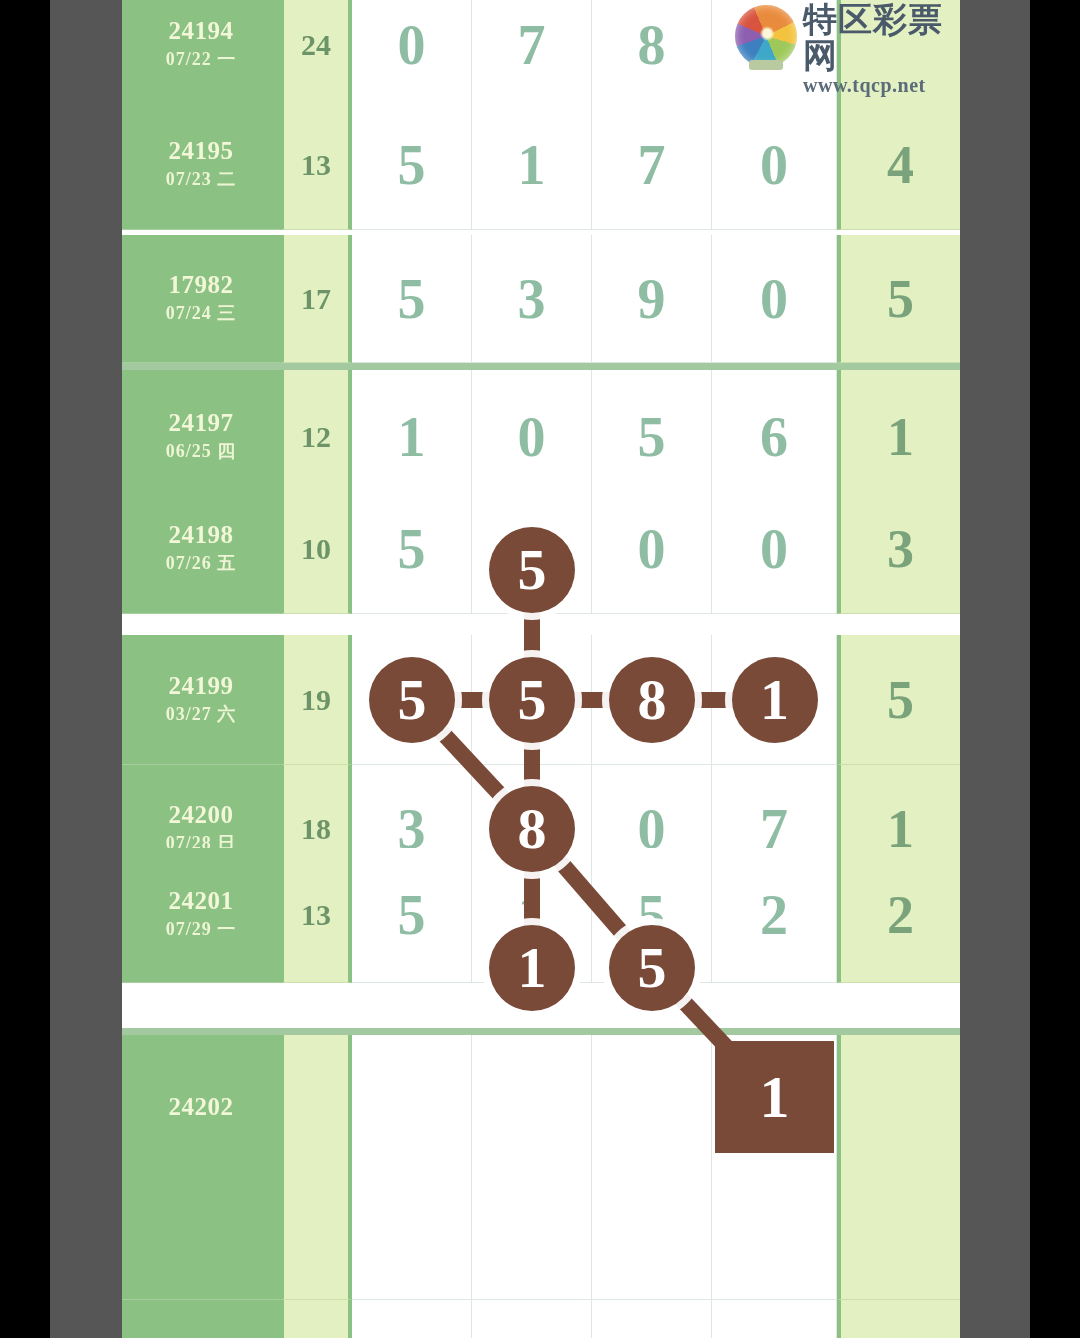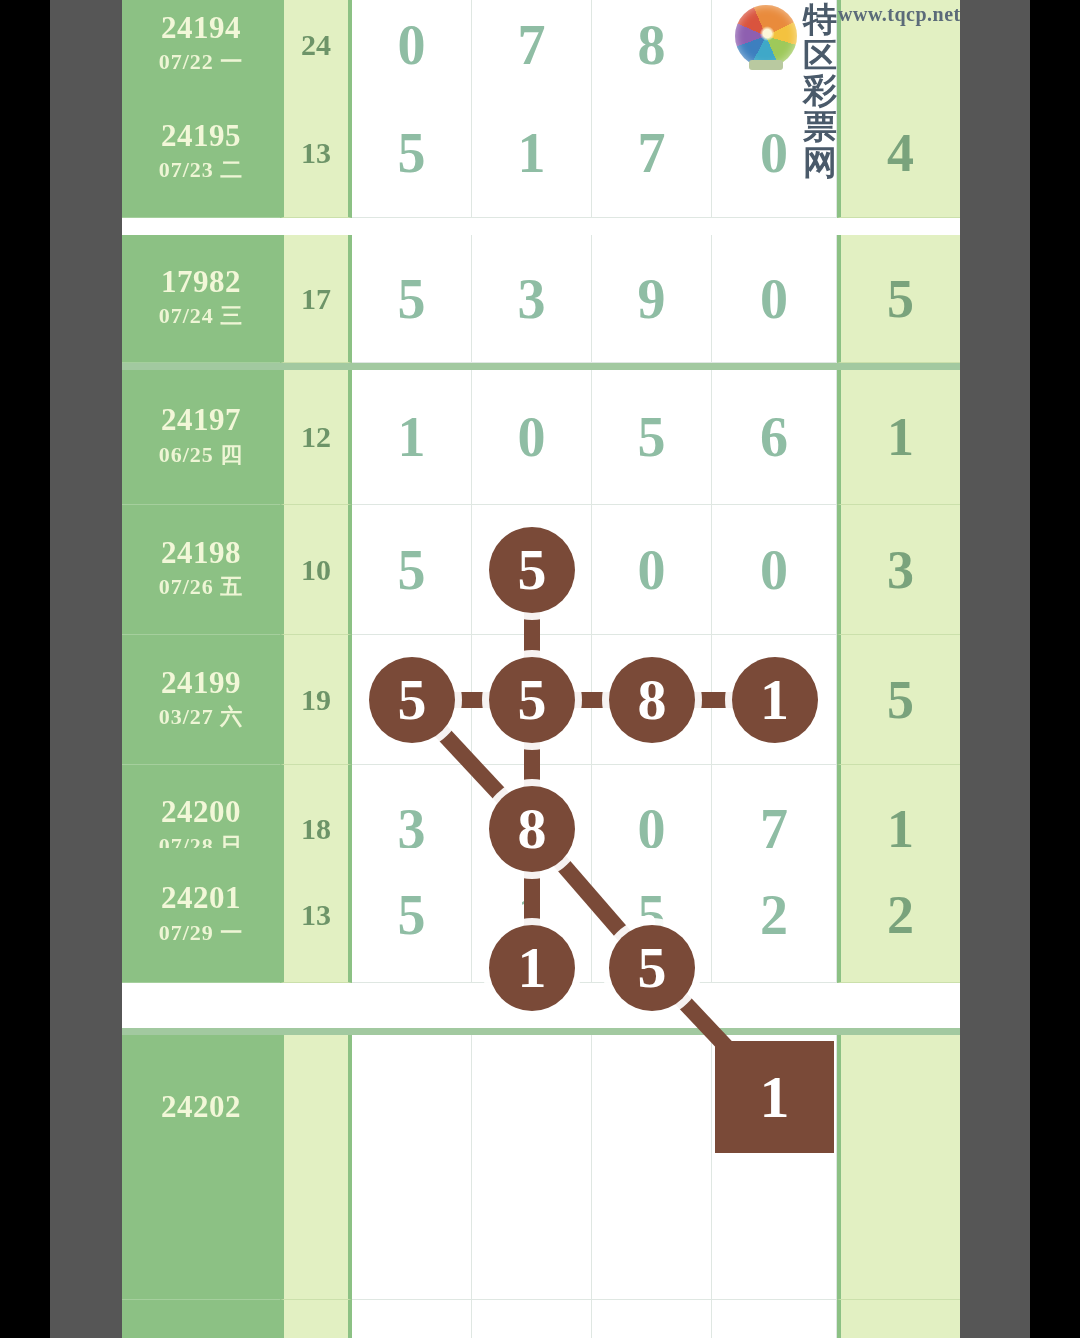--- a/index.html
+++ b/index.html
@@ -17,23 +17,23 @@
 
   .row{position:absolute;left:0;width:838px;box-sizing:border-box;}
 
   .cell{position:absolute;top:0;height:100%;box-sizing:border-box;
         display:flex;align-items:center;justify-content:center;}
 
   
   .c-issue{left:0;width:158px;background:#8cc184;
            border-bottom:1px solid #a5cf9d;
            flex-direction:column;}
-  .issue-no{color:#f2f7d8;font-size:31px;font-weight:bold;line-height:1.05;
+  .issue-no{color:#f2f7d8;font-size:25px;font-weight:bold;line-height:1.05;
             letter-spacing:.5px;text-align:right;}
-  .issue-date{color:#eef5d5;font-size:22px;font-weight:bold;line-height:1.3;
+  .issue-date{color:#eef5d5;font-size:18px;font-weight:bold;line-height:1.3;
               letter-spacing:1px;margin-top:4px;
               font-family:"Liberation Serif","DejaVu Serif",serif;}
   .c-issue.centeronly{justify-content:center;}
 
   
   .c-sum{left:158px;width:72px;background:#e2f0c2;
          border-left:4px solid #8cc184;border-right:4px solid #8cc184;
          border-bottom:1px solid #cbe0ab;
          color:#6d9468;font-size:30px;font-weight:bold;}
 
@@ -76,25 +76,25 @@
   .logo-orb{width:62px;height:62px;border-radius:50%;flex:0 0 auto;margin-top:3px;
             background:
               radial-gradient(circle at 52% 46%, #fdf6d8 0 9%, rgba(253,246,216,0) 16%),
               conic-gradient(from 20deg,
                  #e98b3c 0 12%, #f3c23f 12% 24%, #9ec95a 24% 38%,
                  #3fa8c8 38% 52%, #3d7fbf 52% 64%, #8e5fb0 64% 76%,
                  #d9543e 76% 88%, #e98b3c 88% 100%);
             box-shadow:inset 0 0 10px rgba(255,255,255,.55);}
   .logo-orb-base{position:absolute;left:14px;top:58px;width:34px;height:10px;
                  background:#b9c9a0;border-radius:3px;}
-  .logo-text{margin-left:6px;display:flex;flex-direction:row;}
+  .logo-text{margin-left:6px;display:flex;flex-direction:column;}
   .logo-cn{color:#4a5a6a;font-size:34px;font-weight:bold;letter-spacing:1px;
            line-height:1.05;font-family:"DejaVu Sans","Liberation Sans",sans-serif;}
   .logo-url{color:#5b6b79;font-size:20px;font-weight:bold;letter-spacing:.5px;
-            margin-top:1px;text-align:right;}
+            margin-top:1px;}
 </style>
 </head>
 <body>
 
 <div class="stage">
   <div class="gutter-left"></div>
   <div class="gutter-right"></div>
 
   <div class="table" id="table">
       <div class="row" style="top: -15px; height: 120px;">
@@ -102,21 +102,21 @@
           <span class="issue-no">24194</span>
           <span class="issue-date">07/22 一</span>
         </div>
         <div class="cell c-sum">24</div>
         <div class="cell c-d c-d1">0</div>
         <div class="cell c-d c-d2">7</div>
         <div class="cell c-d c-d3">8</div>
         <div class="cell c-d c-d4">9</div>
         <div class="cell c-tail"></div>
       </div>
-      <div class="row" style="top: 88px; height: 130px; padding-left: 48px;">
+      <div class="row" style="top: 100px; height: 130px; padding-left: 48px;">
         <div class="cell c-issue">
           <span class="issue-no">24195</span>
           <span class="issue-date">07/23 二</span>
         </div>
         <div class="cell c-sum">13</div>
         <div class="cell c-d c-d1">5</div>
         <div class="cell c-d c-d2">1</div>
         <div class="cell c-d c-d3">7</div>
         <div class="cell c-d c-d4">0</div>
         <div class="cell c-tail">4</div>
@@ -138,21 +138,21 @@
           <span class="issue-no">24197</span>
           <span class="issue-date">06/25 四</span>
         </div>
         <div class="cell c-sum">12</div>
         <div class="cell c-d c-d1">1</div>
         <div class="cell c-d c-d2">0</div>
         <div class="cell c-d c-d3">5</div>
         <div class="cell c-d c-d4">6</div>
         <div class="cell c-tail">1</div>
       </div>
-      <div class="row" style="top: 505px; height: 130px;">
+      <div class="row" style="top: 484px; height: 130px;">
         <div class="cell c-issue">
           <span class="issue-no">24198</span>
           <span class="issue-date">07/26 五</span>
         </div>
         <div class="cell c-sum">10</div>
         <div class="cell c-d c-d1">5</div>
         <div class="cell c-d c-d2">5</div>
         <div class="cell c-d c-d3">0</div>
         <div class="cell c-d c-d4">0</div>
         <div class="cell c-tail">3</div>

